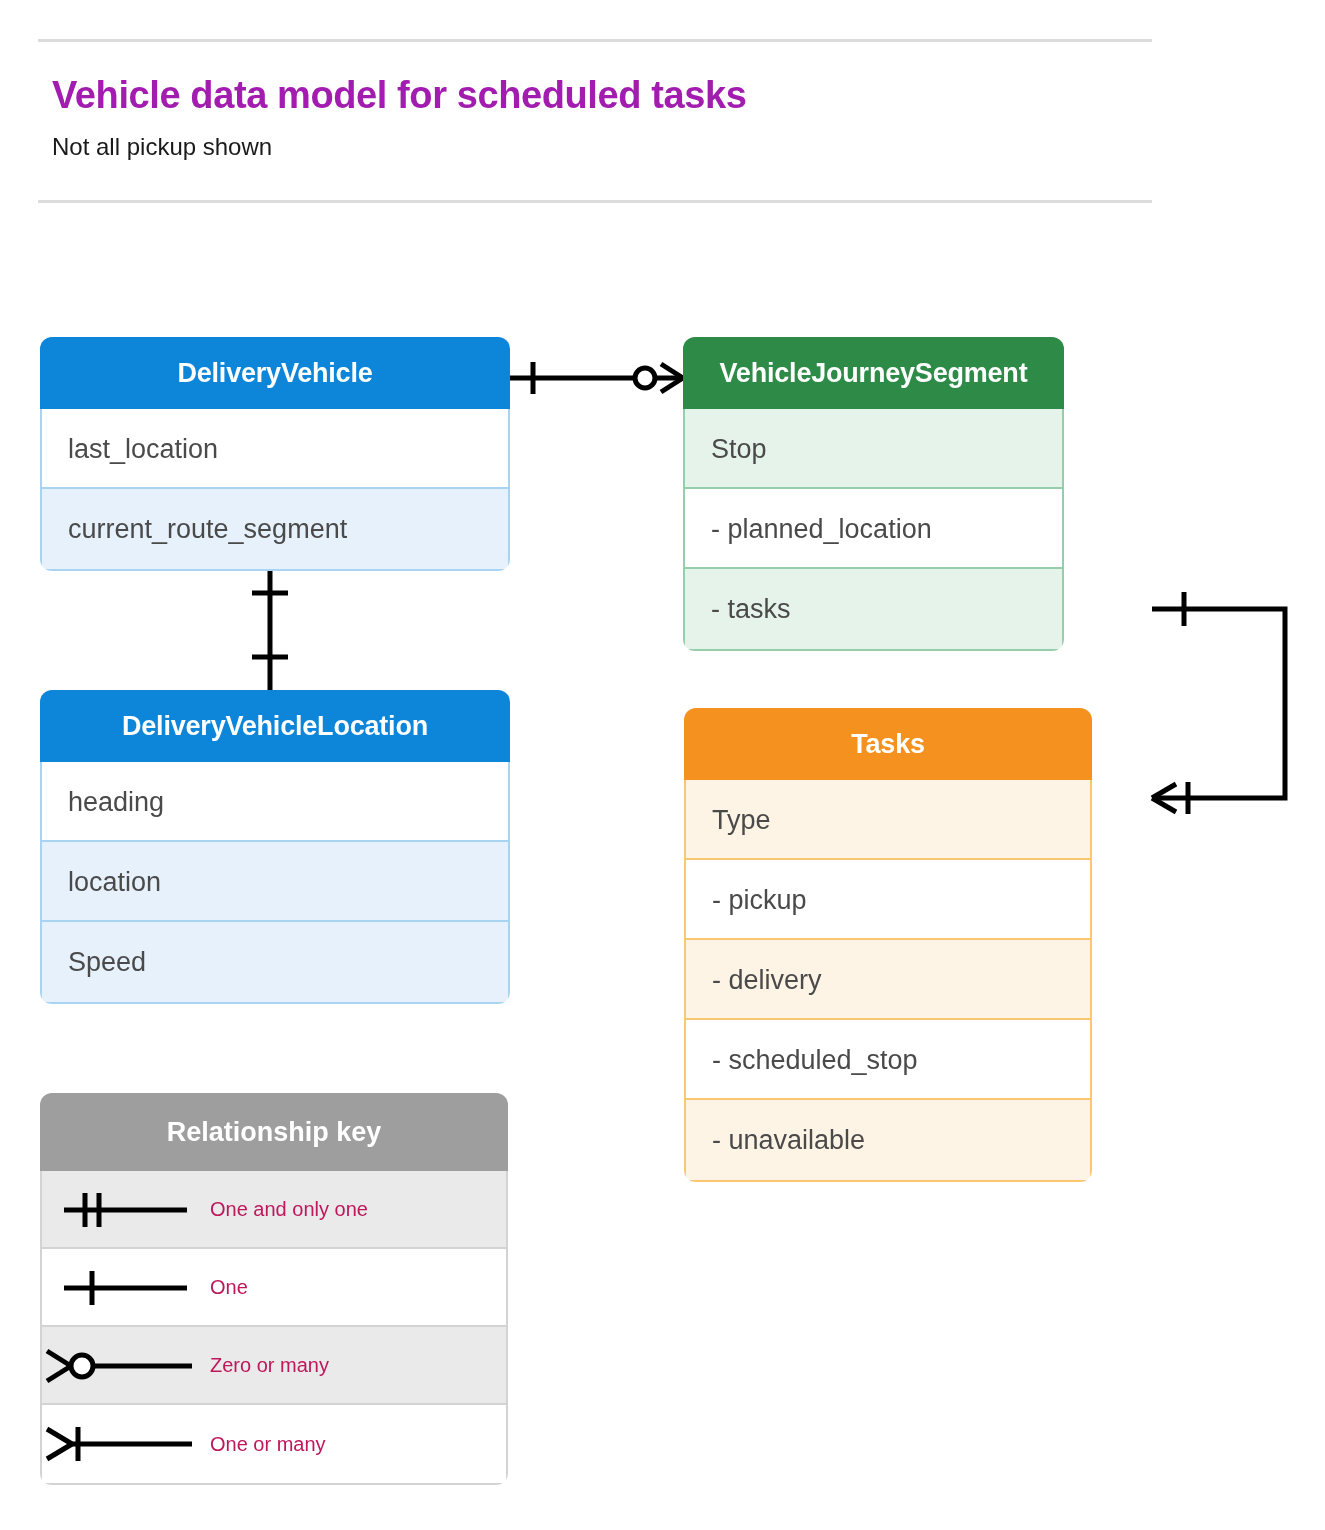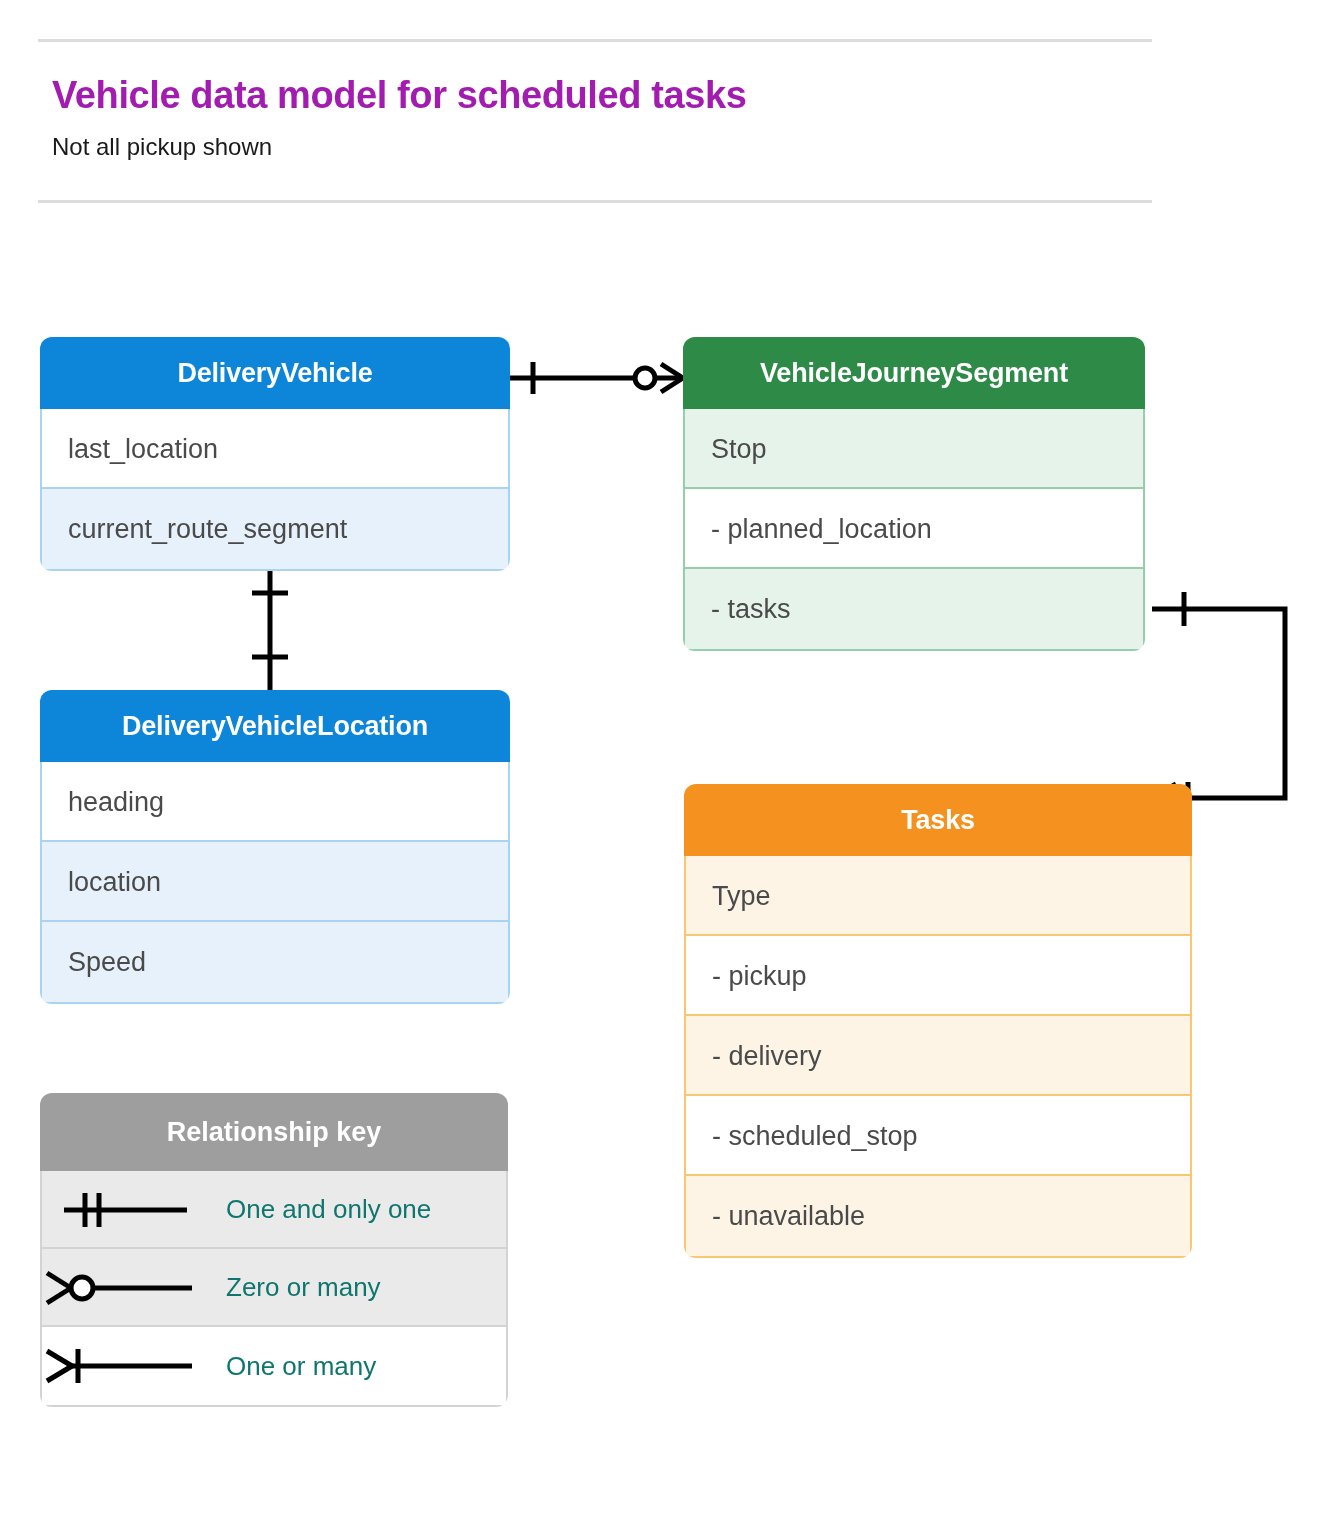--- a/index.html
+++ b/index.html
@@ -98,23 +98,23 @@
 
   
   .theme-orange .entity-head { background: #f5921f; }
   .theme-orange .entity-rows { border-color: #fbc670; }
   .theme-orange .entity-row { border-bottom-color: #fbc670; }
   .theme-orange .shade-on { background: #fdf4e6; }
   .theme-orange .shade-off { background: #ffffff; }
 
   
   #box-delivery-vehicle { left: 40px; top: 337px; width: 470px; }
-  #box-vehicle-journey-segment { left: 683px; top: 337px; width: 462px; }
+  #box-vehicle-journey-segment { left: 683px; top: 337px; width: 381px; }
   #box-delivery-vehicle-location { left: 40px; top: 690px; width: 470px; }
-  #box-tasks { left: 684px; top: 784px; width: 508px; }
+  #box-tasks { left: 684px; top: 708px; width: 408px; }
 
   
   #legend {
     position: absolute;
     left: 40px;
     top: 1093px;
     width: 468px;
     border-radius: 12px;
     overflow: hidden;
   }
@@ -144,24 +144,23 @@
   .legend-row:last-child { border-bottom: none; }
   .legend-row.shade-on { background: #eaeaea; }
   .legend-row.shade-off { background: #ffffff; }
   .legend-sym {
     width: 168px;
     flex: 0 0 168px;
     height: 100%;
     position: relative;
   }
   .legend-label {
-    font-size: 26px;
-    color: #0f766e;
-    white-space: nowrap;
-    margin-left: 16px;
+    font-size: 20px;
+    color: #be185d;
+    white-space: nowrap;
   }
 
   
   #connectors {
     position: absolute;
     left: 0;
     top: 0;
     width: 1325px;
     height: 1530px;
     pointer-events: none;
@@ -247,20 +246,31 @@
           <g stroke="#000000" stroke-width="5" fill="none">
             <line x1="22" y1="39" x2="145" y2="39"></line>
             <line x1="43" y1="22" x2="43" y2="56"></line>
             <line x1="57" y1="22" x2="57" y2="56"></line>
           </g>
         </svg>
       </div>
       <div class="legend-label">One and only one</div>
     </div>
 
+    <div class="legend-row shade-off">
+      <div class="legend-sym">
+        <svg width="168" height="78" viewBox="0 0 168 78" xmlns="http://www.w3.org/2000/svg">
+          <g stroke="#000000" stroke-width="5" fill="none">
+            <line x1="22" y1="39" x2="145" y2="39"></line>
+            <line x1="50" y1="22" x2="50" y2="56"></line>
+          </g>
+        </svg>
+      </div>
+      <div class="legend-label">One</div>
+    </div>
 
     <div class="legend-row shade-on">
       <div class="legend-sym">
         <svg width="168" height="78" viewBox="0 0 168 78" xmlns="http://www.w3.org/2000/svg">
           <g stroke="#000000" stroke-width="5" fill="none">
             <line x1="48" y1="39" x2="150" y2="39"></line>
             <circle cx="40" cy="39" r="11" fill="#ffffff"></circle>
             <line x1="29" y1="39" x2="5" y2="24"></line>
             <line x1="29" y1="39" x2="5" y2="54"></line>
           </g>

